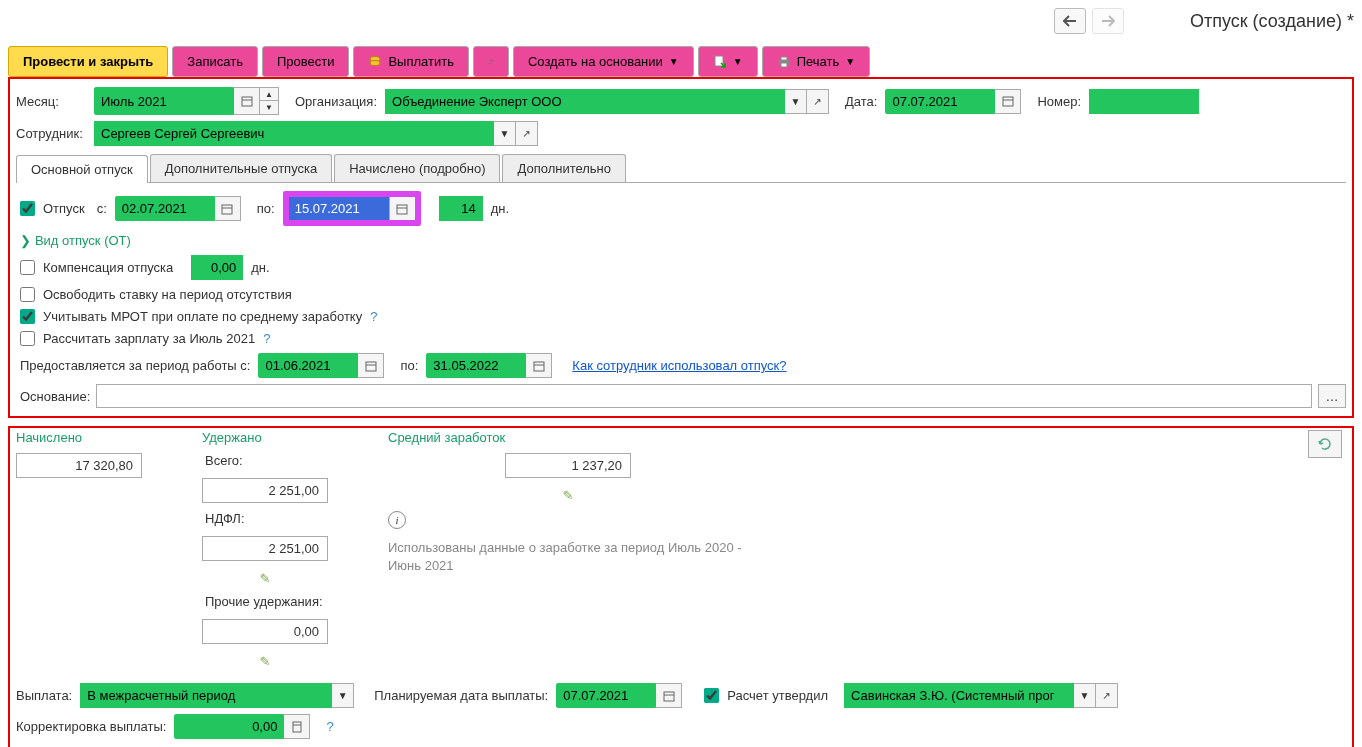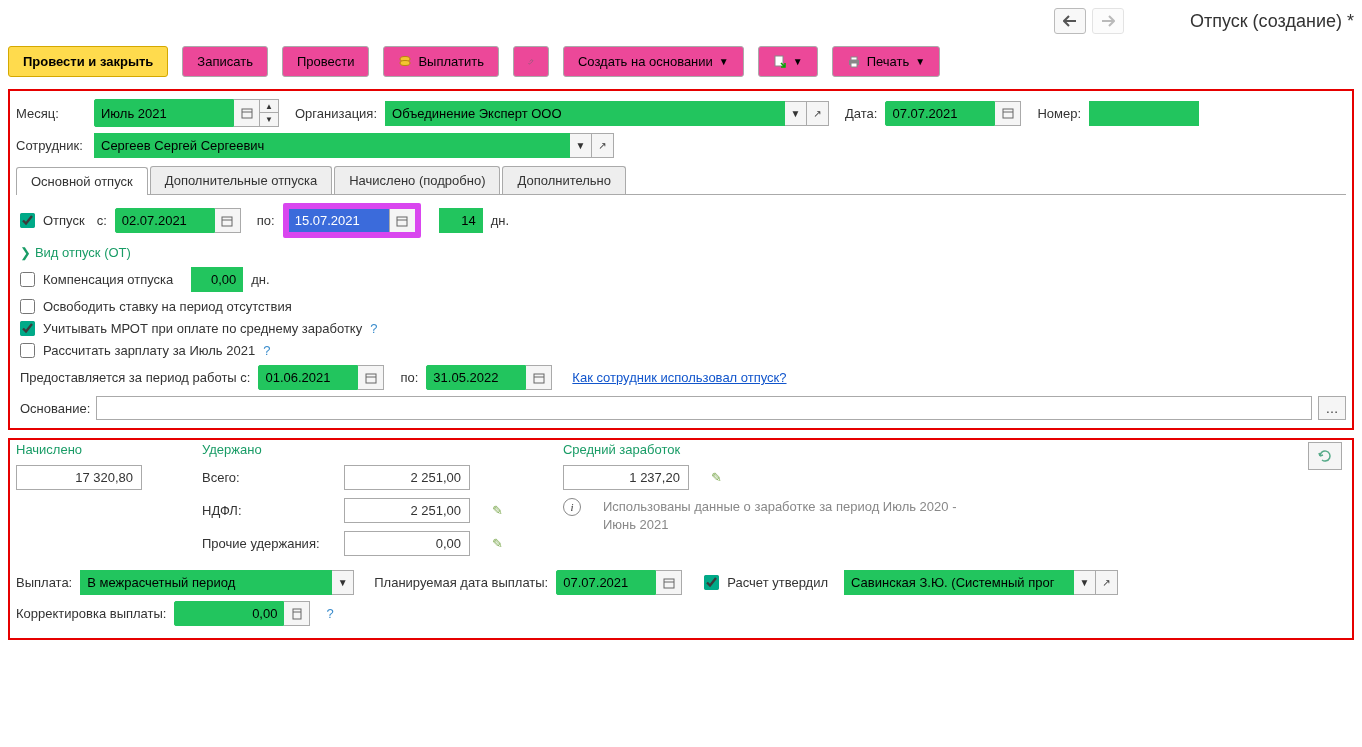--- a/index.html
+++ b/index.html
@@ -6,21 +6,21 @@
   body { font-family: Arial, sans-serif; font-size: 13px; color: #333; background: #fff; }
   .container { width: 1362px; padding: 8px; }
   
   
   .nav-row { display: flex; align-items: center; gap: 6px; margin-bottom: 12px; justify-content: flex-end; }
   .nav-btn { width: 32px; height: 26px; border: 1px solid #bbb; background: #f8f8f8; border-radius: 3px; display: flex; align-items: center; justify-content: center; cursor: pointer; }
   .nav-btn.disabled { opacity: 0.4; }
   .page-title { font-size: 18px; margin-left: 60px; }
   
   
-  .toolbar { display: flex; gap: 14px; margin-bottom: 12px; flex-wrap: wrap; }
+  .toolbar { display: flex; gap: 4px; flex-wrap: wrap; }
   .btn { padding: 7px 14px; border: 1px solid #aaa; border-radius: 3px; background: #ec4899; cursor: pointer; display: inline-flex; align-items: center; gap: 6px; font-size: 13px; }
   .btn-primary { background: #ffdb4d; border-color: #d4a800; font-weight: bold; }
   .btn-icon-only { width: 36px; justify-content: center; }
   .caret-down { font-size: 10px; }
   
   
   .red-box { border: 2px solid #e60000; padding: 2px 6px 6px 6px; margin-bottom: 8px; }
   
   
   .form-row { display: flex; align-items: center; gap: 8px; margin: 6px 0; }
@@ -50,21 +50,21 @@
   
   .hl-group { border: 6px solid #d946ef; border-radius: 2px; display: inline-flex; }
   .hl-group .fld { border: none; background:#3b6bdb; color:#fff;}
   .hl-group .date-btn { border:none; border-left:1px solid #aaa;}
   
   
   .summary { display: flex; gap: 60px; align-items: flex-start; position:relative; }
   .sum-col { display: flex; flex-direction: column; gap: 8px; }
   .sum-label { color: #199c66; font-size: 13px; }
   .sum-val { border: 1px solid #aaa; padding: 4px 8px; text-align: right; width: 126px; font-size: 13px; }
-  .sum-row { display: flex; align-items: center; gap: 22px; }
+  .sum-row { display: flex; align-items: center; gap: 10px; flex-direction: column; }
   .pencil { color: #7ca84f; cursor: pointer; }
   .info-icon { display:inline-flex; width:18px; height:18px; border:1px solid #888; border-radius:50%; align-items:center; justify-content:center; font-style:italic; font-family:serif; font-size:11px;}
   .refresh-btn { position:absolute; right:4px; top:0; width:34px; height:28px; border:1px solid #aaa; background:#f5f5f5; display:flex; align-items:center; justify-content:center; cursor:pointer;}
   .gray-note { color:#888; max-width:360px; line-height:1.4;}
   
   .basis-group{display:flex; align-items:center; gap:6px;}
   .basis-field{flex:1; border:1px solid #aaa; height:24px;}
   .ellipsis-btn{width:28px; height:24px; border:1px solid #aaa; background:#f5f5f5; cursor:pointer; display:flex; align-items:center; justify-content:center;}
   
   svg { display:block; }
@@ -158,21 +158,21 @@
             </svg>
           </div>
       </div>
       <span class="label" style="margin-left:8px;">Номер:</span>
       <input class="fld" style="width: 110px;" value="">
     </div>
 
     <div class="form-row">
       <span class="label" style="width:70px;">Сотрудник:</span>
       <div class="select-group">
-        <input class="fld" style="width: 476px;" value="Сергеев Сергей Сергеевич">
+        <input class="fld" style="width: 400px;" value="Сергеев Сергей Сергеевич">
         <div class="select-btn">▼</div>
         <div class="select-btn">↗</div>
       </div>
     </div>
 
     <div class="tabs">
       <div class="tab active">Основной отпуск</div>
       <div class="tab">Дополнительные отпуска</div>
       <div class="tab">Начислено (подробно)</div>
       <div class="tab">Дополнительно</div>

